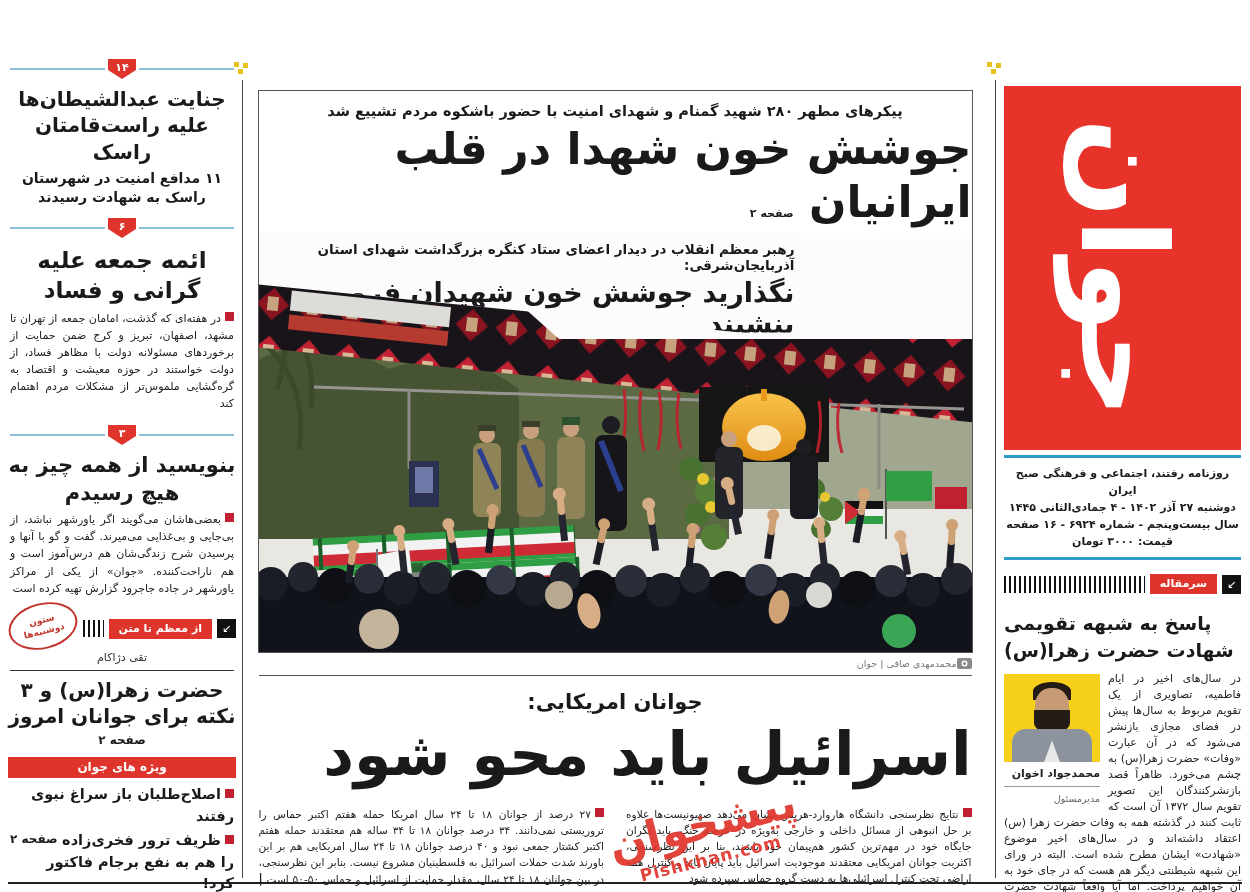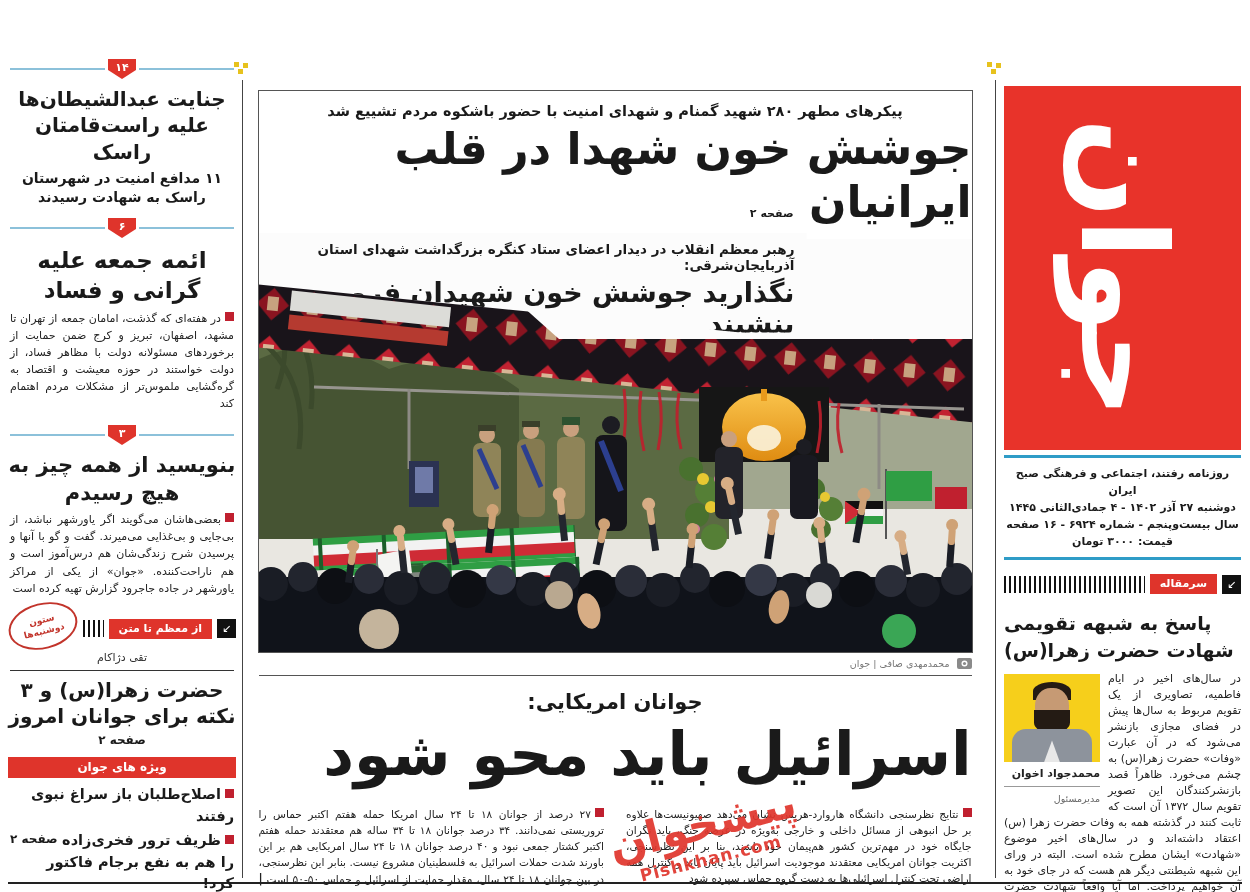--- a/index.html
+++ b/index.html
@@ -53,21 +53,21 @@
   .headline{font-size:44px;font-weight:bold;text-align:right;margin:4px 0 10px;line-height:1.2;}
   .headline small{font-size:11px;font-weight:bold;}
   .photo-wrap{position:relative;width:713px;height:413px;}
   .photo-wrap svg{display:block;width:713px;height:413px;}
   .sub-overlay{position:absolute;top:-6px;left:0;width:548px;padding:8px 12px 0 0;
                background:#fcfcfc;clip-path:polygon(0 0,100% 0,100% 100%,88% 100%,0 52%);
                text-align:right;height:100px;box-sizing:border-box;}
   .sub-kicker{font-size:13.5px;font-weight:bold;}
   .sub-headline{font-size:27px;font-weight:bold;margin-top:4px;}
   .sub-page{font-size:10.5px;font-weight:bold;padding-left:62px;text-align:left;margin-top:4px;}
-  .caption-row{display:flex;align-items:center;gap:7px;margin:5px 4px 0;width:713px;margin-left:auto;margin-right:auto;}
+  .caption-row{display:flex;align-items:center;gap:0;margin:5px 4px 0;width:713px;margin-left:auto;margin-right:auto;}
   .caption-row .cam{flex:none;}
   .caption{font-size:9.5px;color:#777;}
   .center-rule{width:713px;height:1px;background:#555;margin:6px auto 0;}
   .bottom-sec{position:relative;width:713px;margin:0 auto;}
   .b-kicker{font-size:21px;font-weight:bold;text-align:center;margin-top:14px;position:relative;z-index:2;}
   .b-headline{font-size:60px;font-weight:bold;margin:6px 0 4px;line-height:1.15;
               position:relative;z-index:2;}
   .b-cols{display:flex;gap:22px;margin-top:8px;position:relative;z-index:0;}
   .b-col{flex:1;font-size:10.6px;line-height:1.5;text-align:justify;color:#222;}
   .b-col b{font-size:11.5px;}

